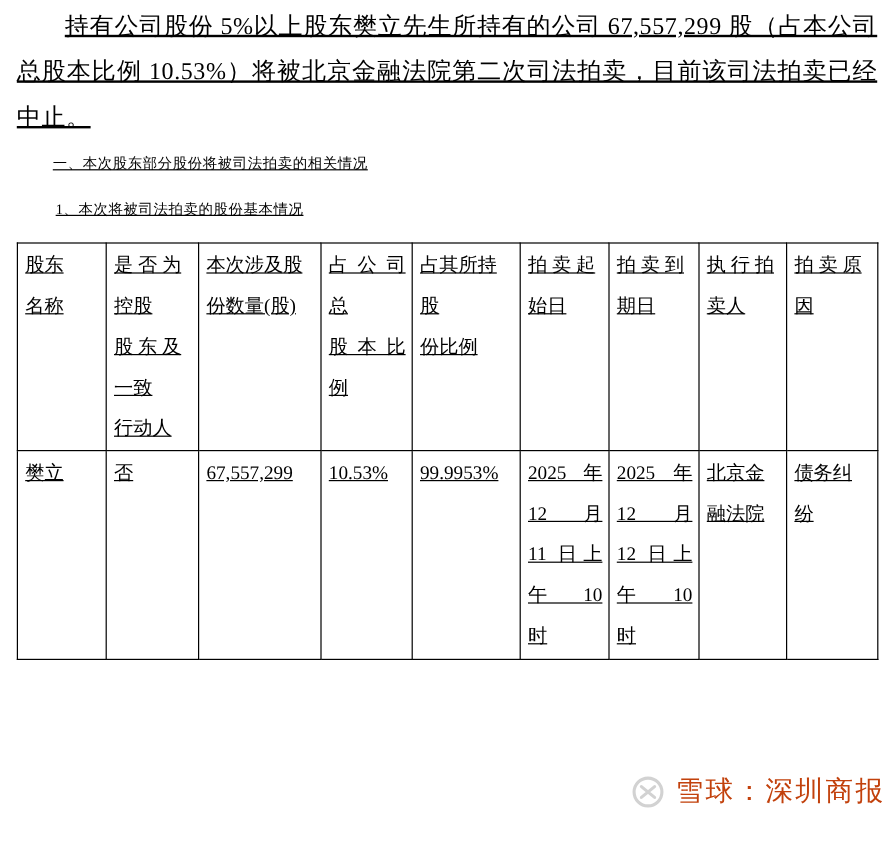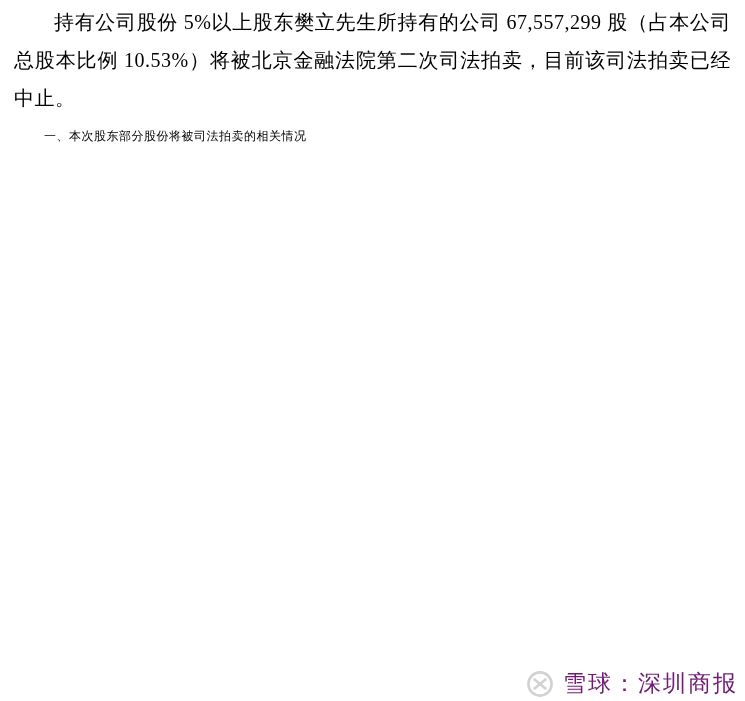--- a/index.html
+++ b/index.html
@@ -1,21 +1,21 @@
 <!DOCTYPE html>
 <html><head>
 <meta charset="utf-8">
 <style>
   html,body{margin:0;padding:0;}
   body{
     width:745px;height:701px;background:#ffffff;color:#000000;
     font-family:"Liberation Serif","DejaVu Serif",serif;
     position:relative;overflow:hidden;
   }
-  .doc{padding:3px 14px 0 14px;}
+  .doc{padding:3px 14px 0 14px;text-decoration:underline;}
   .para{
     margin:0;font-size:20px;line-height:38px;
     text-align:justify;text-indent:2em;
     letter-spacing:0.5px;
   }
   .heading{
     margin:0;font-size:12px;line-height:38px;
     text-indent:2.5em;letter-spacing:0.5px;
   }
   .heading.sub{text-indent:2.7em;}
@@ -28,52 +28,100 @@
     vertical-align:top;
     padding:2px 5px 0 6px;
     font-size:16px;line-height:34px;
     white-space:pre-line;
     overflow:hidden;
   }
   tr.header-row{height:171px;}
   tr.data-row{height:174px;}
   td.spread{text-align:justify;text-align-last:justify;}
   .watermark{
-    position:absolute;right:7px;bottom:2px;
+    position:absolute;right:7px;bottom:26px;
     display:flex;align-items:center;gap:9px;
-    color:#701a75;font-size:23px;letter-spacing:2px;
+    color:#c2410c;font-size:23px;letter-spacing:2px;
     font-family:"Liberation Sans","DejaVu Sans",sans-serif;
     pointer-events:none;
   }
   .watermark svg{display:block;}
 </style>
 </head>
 <body>
 
 <div class="doc">
 
   <p class="para">持有公司股份 5%以上股东樊立先生所持有的公司 67,557,299 股（占本公司总股本比例 10.53%）将被北京金融法院第二次司法拍卖，目前该司法拍卖已经中止。</p>
 
   <p class="heading">一、本次股东部分股份将被司法拍卖的相关情况</p>
 
 
+  <p class="heading sub">1、本次将被司法拍卖的股份基本情况</p>
 
   <table class="auction">
     <colgroup>
       <col style="width:74px">
         <col style="width:77px">
         <col style="width:102px">
       <col style="width:76px">
         <col style="width:90px">
         <col style="width:74px">
       <col style="width:75px">
         <col style="width:73px">
         <col style="width:76px">
     </colgroup>
     <tbody>
+      <tr class="header-row">
+        <td>股东
+名称</td>
+        <td>是 否 为
+控股
+股 东 及
+一致
+行动人</td>
+        <td>本次涉及股
+份数量(股)</td>
+        <td class="spread">占公司
+总
+股本比
+例</td>
+        <td>占其所持
+股
+份比例</td>
+        <td>拍 卖 起
+始日</td>
+        <td>拍 卖 到
+期日</td>
+        <td>执 行 拍
+卖人</td>
+        <td>拍 卖 原
+因</td>
+      </tr>
+      <tr class="data-row">
+        <td>樊立</td>
+        <td>否</td>
+        <td>67,557,299</td>
+        <td>10.53%</td>
+        <td>99.9953%</td>
+        <td class="spread">2025 年
+12 月
+11 日上
+午 10
+时</td>
+        <td class="spread">2025 年
+12 月
+12 日上
+午 10
+时</td>
+        <td>北京金
+融法院</td>
+        <td>债务纠
+纷</td>
+      </tr>
     </tbody>
   </table>
 
 </div>
 
 <div class="watermark">
   <span>
     <svg width="28" height="28" viewBox="0 0 28 28">
       <circle cx="14" cy="14" r="11.6" fill="none" stroke="#d2d2d2" stroke-width="2.6"></circle>
       <path d="M8.5 9.5 L19.5 18.5 M19.5 9.5 L8.5 18.5" fill="none" stroke="#d2d2d2" stroke-width="2.6" stroke-linecap="round"></path>

